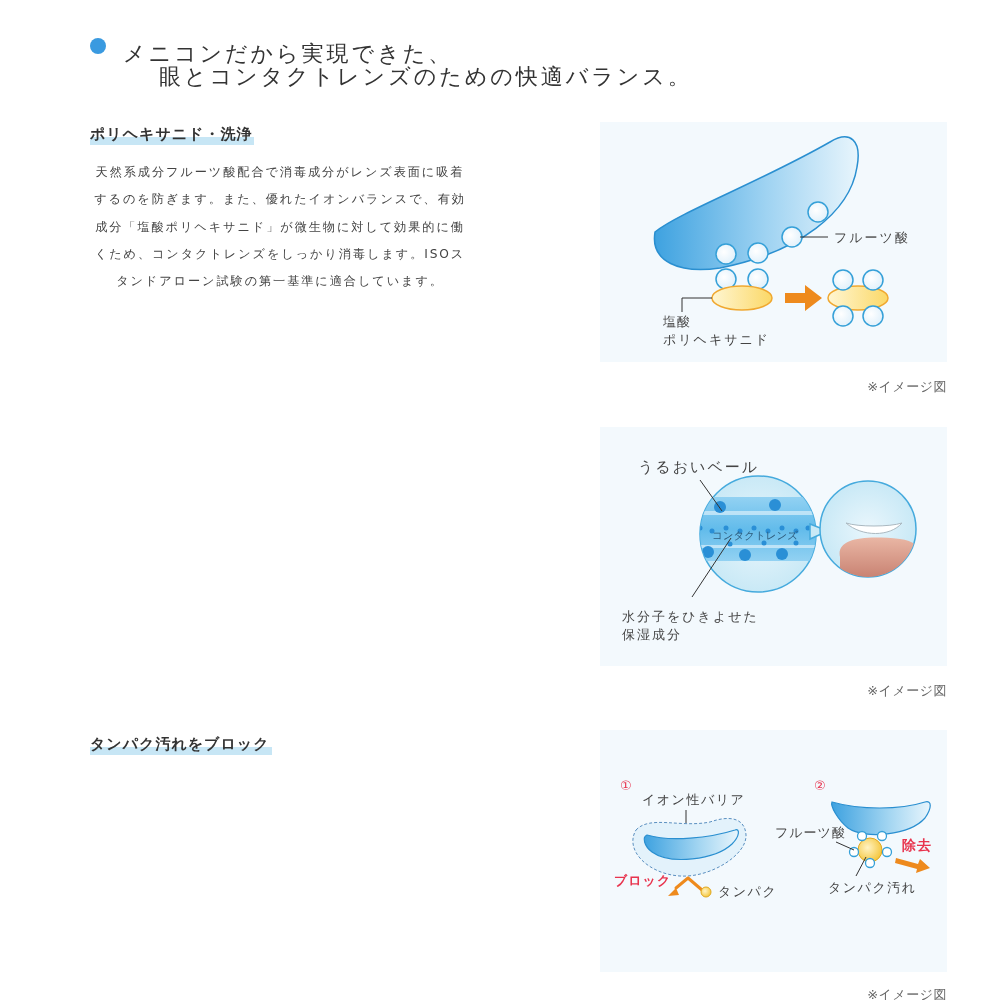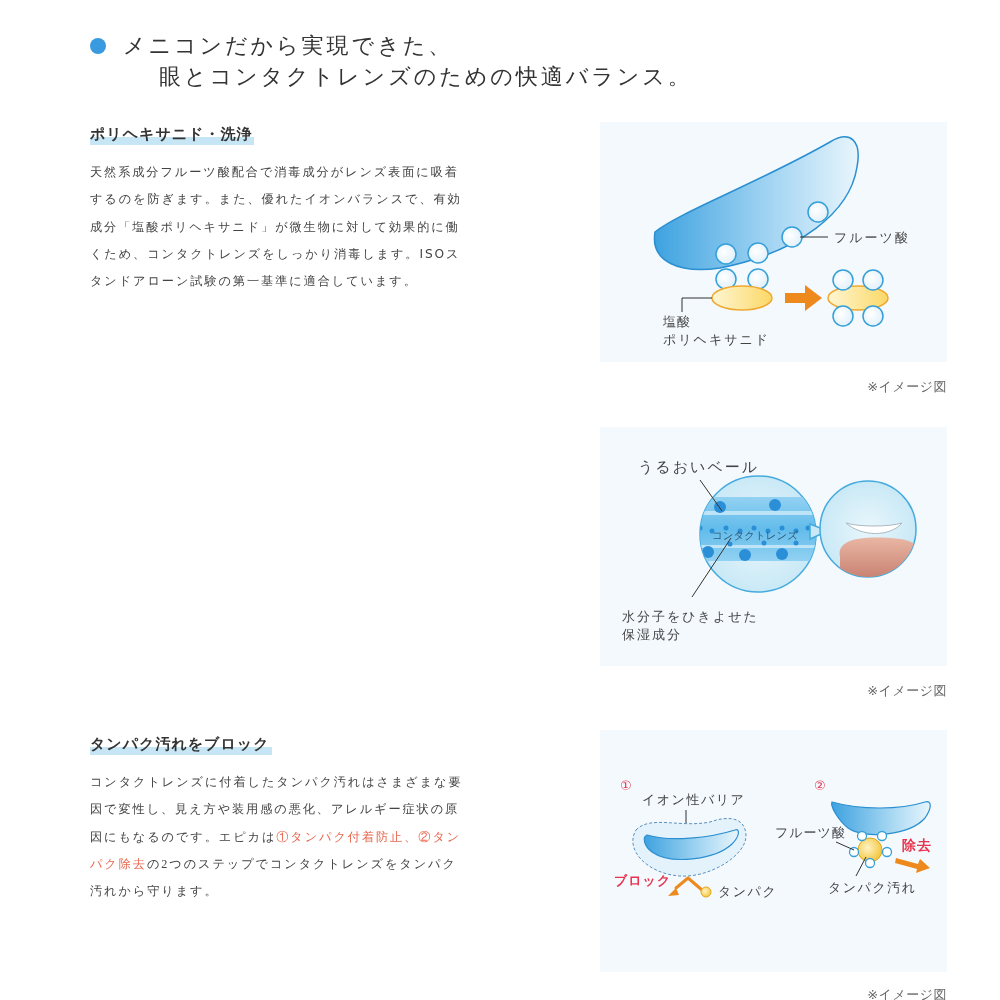--- a/index.html
+++ b/index.html
@@ -2,27 +2,27 @@
 <html><head>
 <meta charset="utf-8">
 <style>
   * { box-sizing: border-box; margin: 0; padding: 0; }
   html, body { width: 1000px; height: 1000px; background: #ffffff; overflow: hidden; }
   body { position: relative; font-family: "DejaVu Sans", "Liberation Sans", sans-serif; color: #333333; }
 
   .headline { position: absolute; left: 90px; top: 30px; width: 600px; }
   .headline .dot { position: absolute; left: 0; top: 8px; width: 16px; height: 16px; border-radius: 50%; background: #3a9ae0; }
   .headline .line { position: absolute; left: 33px; font-size: 22px; letter-spacing: 3px; color: #333; white-space: nowrap; line-height: 32px; }
-  .headline .l1 { top: 0; }
+  .headline .l1 { top: 8px; }
   .headline .l2 { top: 31px; margin-left: 36px; }
 
   .section { position: absolute; left: 90px; width: 380px; }
   .sec-title { display: inline-block; font-size: 15px; font-weight: bold; color: #333; letter-spacing: 1px; padding: 0 2px 1px 0; line-height: 20px;
     background: linear-gradient(to bottom, transparent 60%, #c7e6f5 60%); white-space: nowrap; }
-  .sec-body { margin-top: 14px; font-size: 12.2px; line-height: 27.3px; letter-spacing: 1.9px; color: #444; }
+  .sec-body { margin-top: 14px; font-size: 12.2px; line-height: 27.3px; letter-spacing: 1.9px; color: #444; text-align: center; }
   .sec-body .hl { color: #e8674f; }
 
   .panel { position: absolute; left: 600px; width: 347px; background: #f3f9fd; overflow: hidden; }
   .panel svg { display: block; width: 100%; height: 100%; }
   .note { position: absolute; right: 53px; font-size: 13px; color: #666; letter-spacing: 0.5px; white-space: nowrap; }
 
   .lbl { font-family: "DejaVu Sans", sans-serif; fill: #444; }
 </style>
 </head>
 <body>
@@ -156,23 +156,20 @@
     <line x1="131" y1="111" x2="92" y2="170" stroke="#333" stroke-width="1"></line>
     <text class="lbl" x="38" y="45" font-size="15" letter-spacing="2">うるおいベール</text>
     <text class="lbl" x="22" y="194" font-size="13" letter-spacing="2">水分子をひきよせた</text>
     <text class="lbl" x="22" y="212" font-size="13" letter-spacing="2">保湿成分</text>
   </svg>
 </div>
 <div class="note" style="top:682px;">※イメージ図</div>
 
 <div class="section" style="top:734px;font-family:Liberation Serif, serif;">
   <div class="sec-title">タンパク汚れをブロック</div>
-  <div class="sec-body">
-    <span>コンタクトレンズに付着したタンパク汚れはさまざまな要因で変性し、見え方や装用感の悪化、アレルギー症状の原因にもなるのです。エピカは</span><span class="hl">①タンパク付着防止、②タンパク除去</span><span>の2つのステップでコンタクトレンズをタンパク汚れから守ります。</span>
-  </div>
 </div>
 
 <div class="panel" style="top:730px;height:242px;">
   <svg viewBox="0 0 347 242">
     <defs>
       <linearGradient id="lensG3" x1="0" y1="0" x2="1" y2="0">
         <stop offset="0" stop-color="#3ea2e0"></stop>
         <stop offset="0.6" stop-color="#a6d7f2"></stop>
         <stop offset="1" stop-color="#e8f5fc"></stop>
       </linearGradient>

